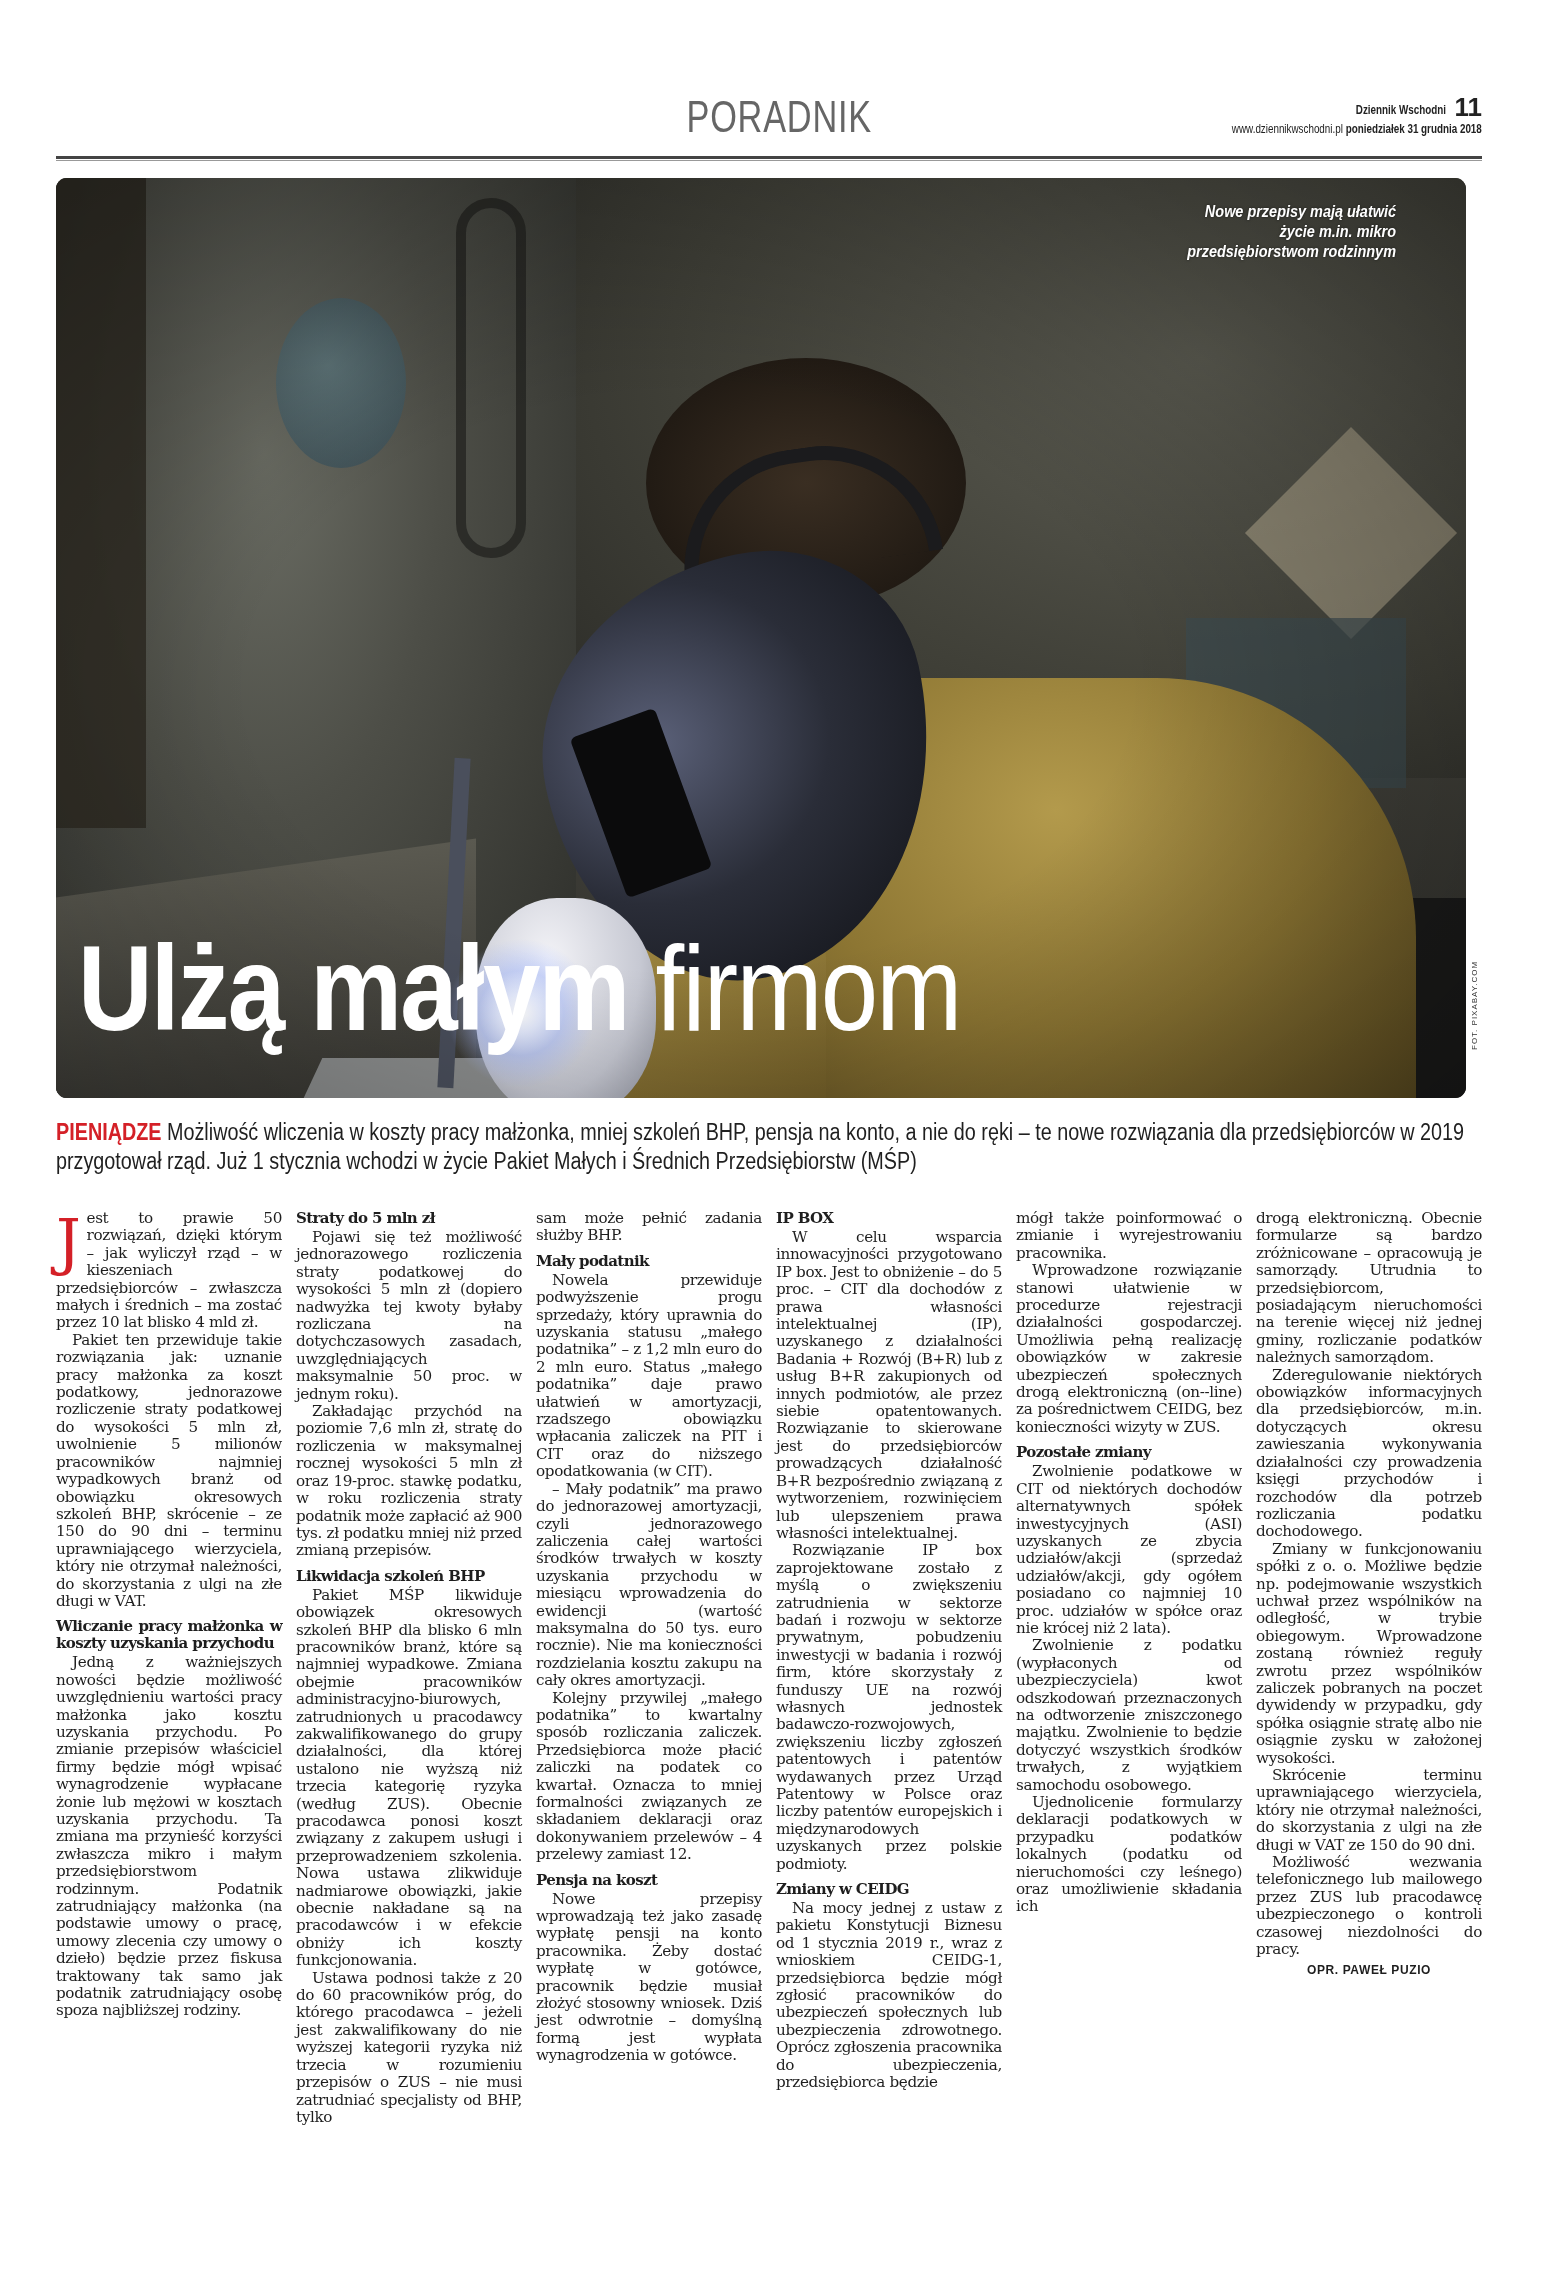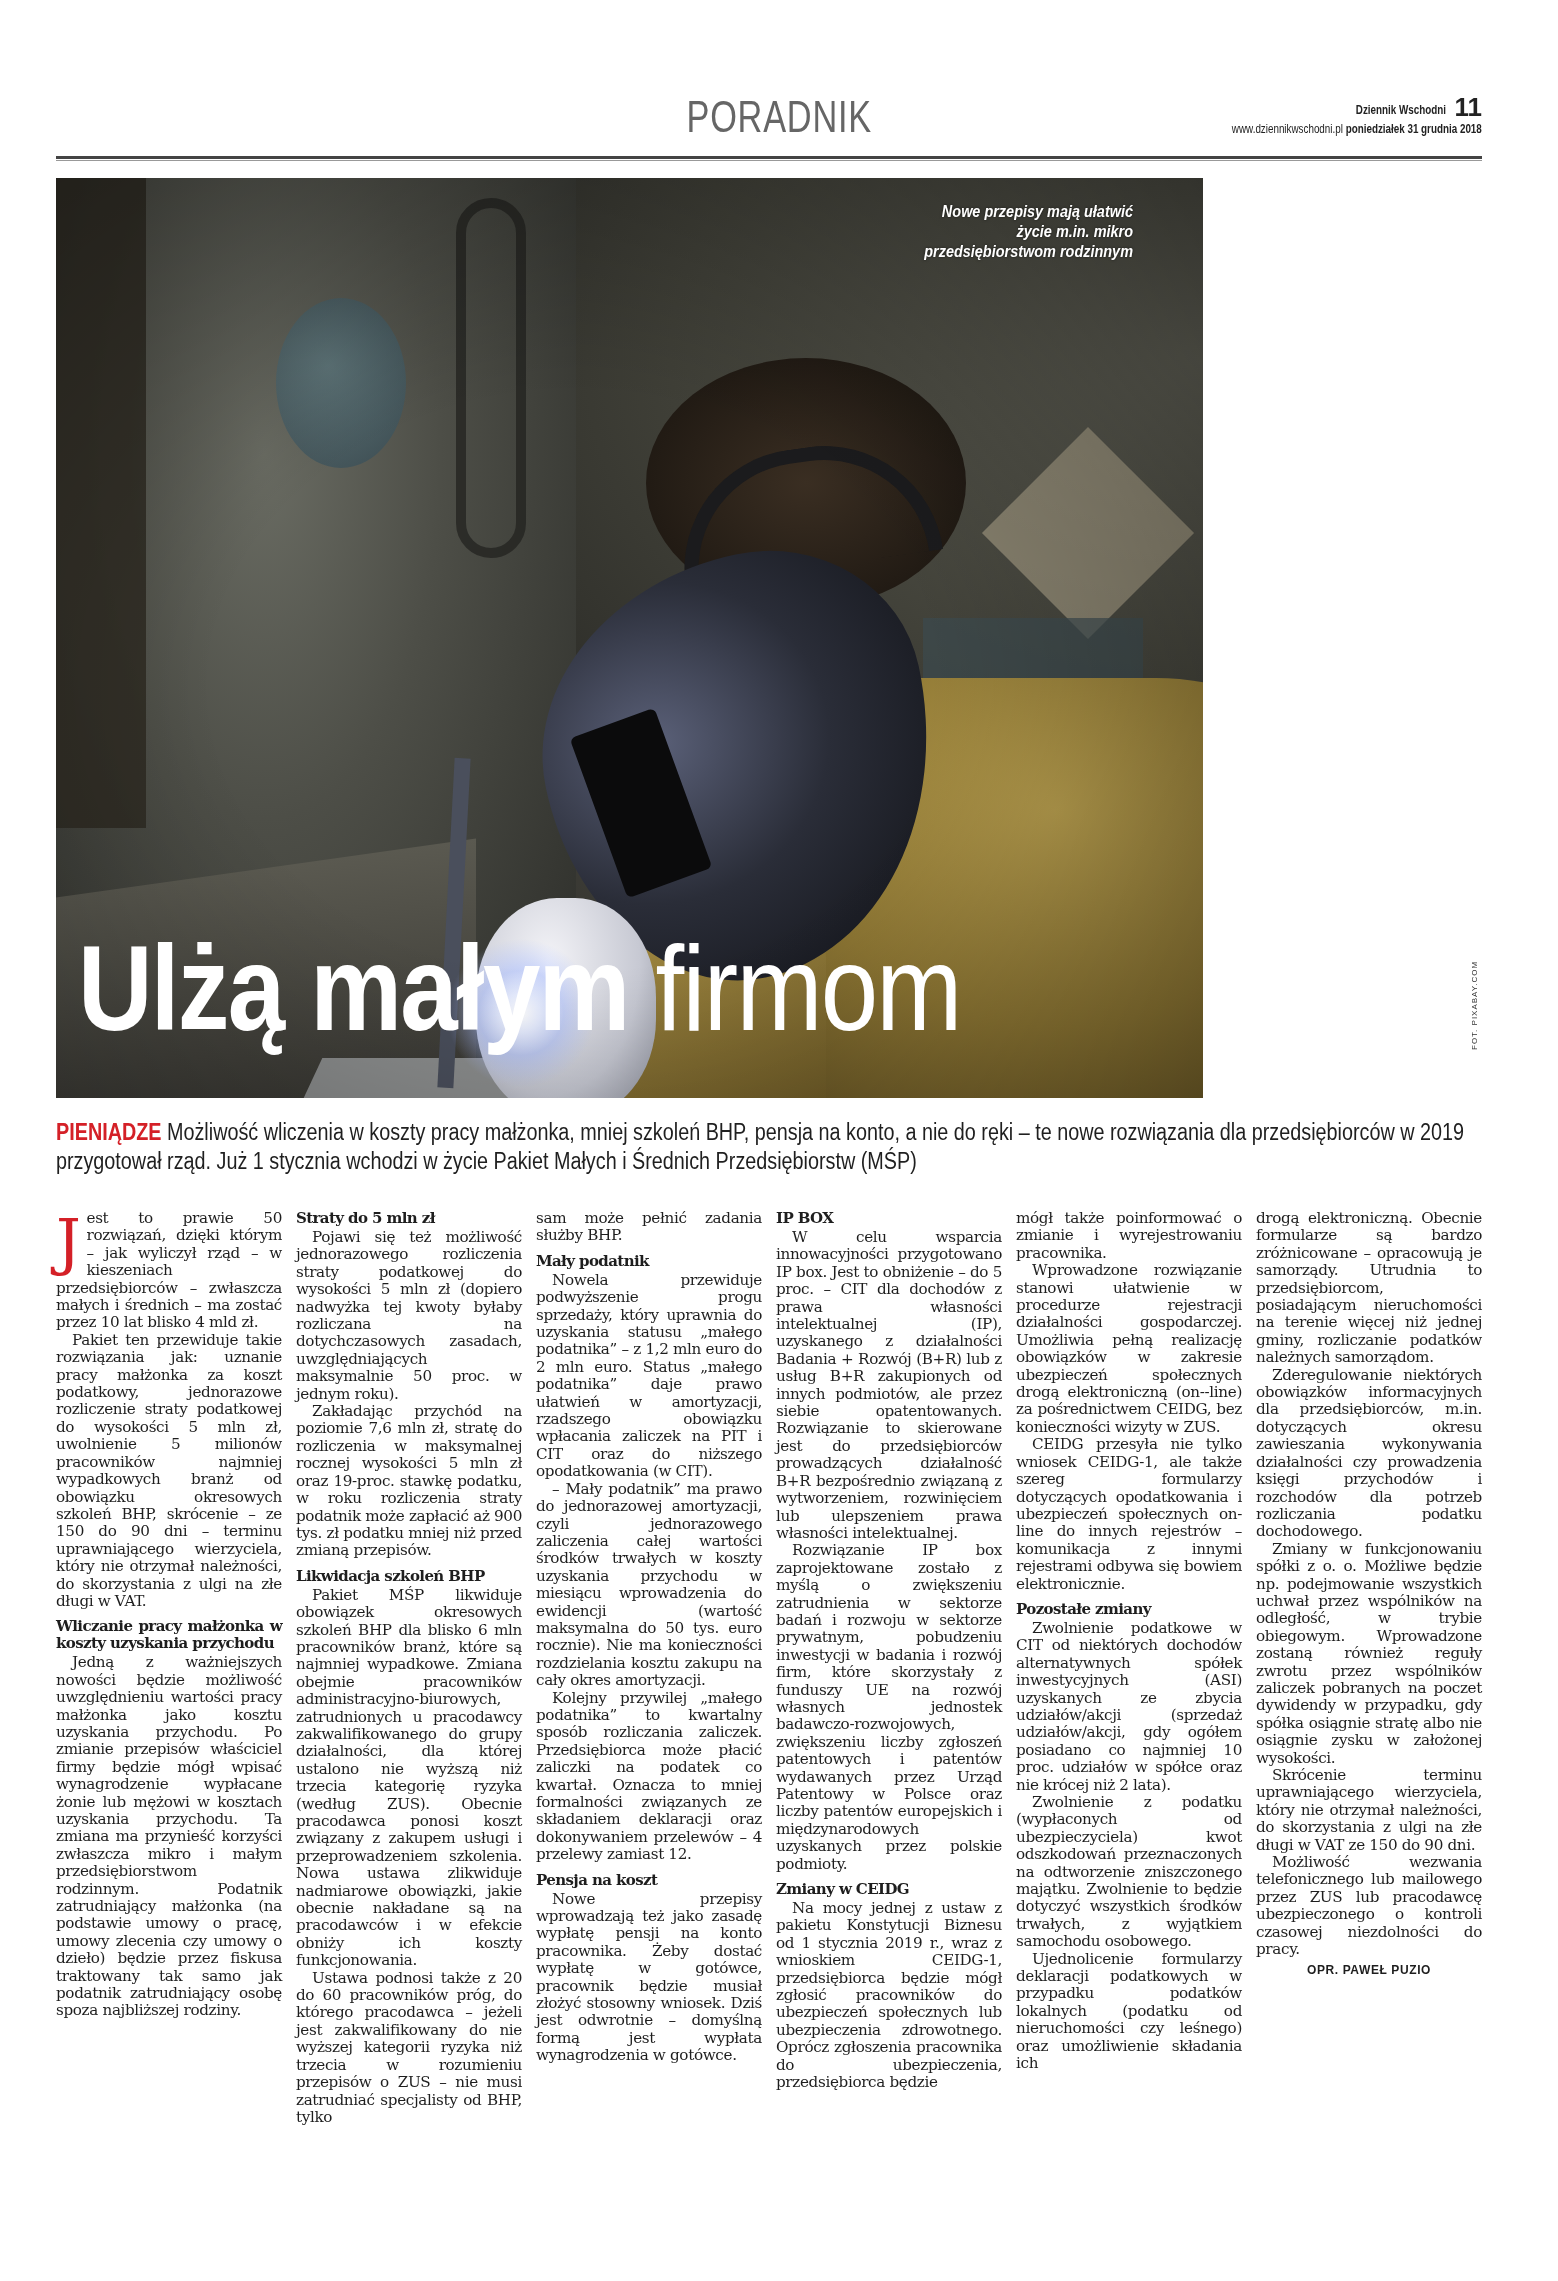--- a/index.html
+++ b/index.html
@@ -15,22 +15,22 @@
   .hdr-meta { position: absolute; right: 76px; top: 96px; text-align: right;
     font-family: Liberation Sans, sans-serif; color: #222; }
   .hdr-paper { font-size: 12px; font-weight: bold; display: inline-block; transform: scaleX(0.82); transform-origin: right; }
   .hdr-pagenum { font-size: 26px; font-weight: bold; line-height: 22px; vertical-align: -2px; margin-left: 4px; }
   .hdr-line2 { font-size: 12px; margin-top: 4px; transform: scaleX(0.82); transform-origin: right; white-space: nowrap; }
   .hdr-line2 b { font-weight: bold; }
   .hdr-rule { position: absolute; left: 56px; width: 1426px; top: 156px; height: 3px; background: #444; }
   .hdr-rule2 { position: absolute; left: 56px; width: 1426px; top: 160px; height: 1px; background: #999; }
 
   
-  .photo { position: absolute; left: 56px; top: 178px; width: 1147px; height: 920px; overflow: hidden;
-    background: linear-gradient(180deg, #3b3a33 0%, #4b4a42 40%, #2f2f2b 100%); }
+  .photo { position: absolute; left: 56px; top: 178px; width: 1410px; height: 920px; overflow: hidden;
+    background: linear-gradient(180deg, #3b3a33 0%, #4b4a42 40%, #2f2f2b 100%); border-radius: 11px; }
   .ph-bg1 { position:absolute; left:0; top:0; width:520px; height:920px;
     background: radial-gradient(ellipse at 40% 30%, #6a6c63 0%, #4d4e47 40%, #2b2c28 100%); }
   .ph-bg2 { position:absolute; left:520px; top:0; width:890px; height:600px;
     background: radial-gradient(ellipse at 70% 30%, #5c5c52 0%, #3f3f37 60%, #2a2a26 100%); }
   .ph-shelf { position:absolute; left:0; top:0; width:90px; height:650px; background:#2e2a22; opacity:.85; }
   .ph-tank { position:absolute; left:220px; top:120px; width:130px; height:170px; border-radius:50%;
     background: radial-gradient(circle at 40% 40%, #5e7d86, #2f4550); opacity:.7; }
   .ph-wheel { position:absolute; left:400px; top:20px; width:70px; height:360px; border-radius:35px;
     border: 10px solid #1f1f1c; opacity:.7; }
   .ph-table { position:absolute; left:0; top:690px; width:420px; height:240px;
@@ -179,21 +179,20 @@
     <h3 class="first">IP BOX</h3>
     <p>W celu wsparcia innowacyjności przygotowano IP box. Jest to obniżenie – do 5 proc. – CIT dla dochodów z prawa własności intelektualnej (IP), uzyskanego z działalności Badania + Rozwój (B+R) lub z usług B+R zakupionych od innych podmiotów, ale przez siebie opatentowanych. Rozwiązanie to skierowane jest do przedsiębiorców prowadzących działalność B+R bezpośrednio związaną z wytworzeniem, rozwinięciem lub ulepszeniem prawa własności intelektualnej.</p>
     <p>Rozwiązanie IP box zaprojektowane zostało z myślą o zwiększeniu zatrudnienia w sektorze badań i rozwoju w sektorze prywatnym, pobudzeniu inwestycji w badania i rozwój firm, które skorzystały z funduszy UE na rozwój własnych jednostek badawczo-rozwojowych, zwiększeniu liczby zgłoszeń patentowych i patentów wydawanych przez Urząd Patentowy w Polsce oraz liczby patentów europejskich i międzynarodowych uzyskanych przez polskie podmioty.</p>
     <h3>Zmiany w CEIDG</h3>
     <p>Na mocy jednej z ustaw z pakietu Konstytucji Biznesu od 1 stycznia 2019 r., wraz z wnioskiem CEIDG-1, przedsiębiorca będzie mógł zgłosić pracowników do ubezpieczeń społecznych lub ubezpieczenia zdrowotnego. Oprócz zgłoszenia pracownika do ubezpieczenia, przedsiębiorca będzie</p>
   </div>
 
   <div class="col" style="left:960px;">
     <p class="noindent">mógł także poinformować o zmianie i wyrejestrowaniu pracownika.</p>
     <p>Wprowadzone rozwiązanie stanowi ułatwienie w procedurze rejestracji działalności gospodarczej. Umożliwia pełną realizację obowiązków w zakresie ubezpieczeń społecznych drogą elektroniczną (on--line) za pośrednictwem CEIDG, bez konieczności wizyty w ZUS.</p>
-    <p>CEIDG przesyła nie tylko wniosek CEIDG-1, ale także szereg formularzy dotyczących opodatkowania i ubezpieczeń społecznych on-line do innych rejestrów – komunikacja z innymi rejestrami odbywa się bowiem elektronicznie.</p>
     <h3>Pozostałe zmiany</h3>
     <p>Zwolnienie podatkowe w CIT od niektórych dochodów alternatywnych spółek inwestycyjnych (ASI) uzyskanych ze zbycia udziałów/akcji (sprzedaż udziałów/akcji, gdy ogółem posiadano co najmniej 10 proc. udziałów w spółce oraz nie krócej niż 2 lata).</p>
     <p>Zwolnienie z podatku (wypłaconych od ubezpieczyciela) kwot odszkodowań przeznaczonych na odtworzenie zniszczonego majątku. Zwolnienie to będzie dotyczyć wszystkich środków trwałych, z wyjątkiem samochodu osobowego.</p>
     <p>Ujednolicenie formularzy deklaracji podatkowych w przypadku podatków lokalnych (podatku od nieruchomości czy leśnego) oraz umożliwienie składania ich</p>
   </div>
 
   <div class="col" style="left:1200px;">
     <p class="noindent">drogą elektroniczną. Obecnie formularze są bardzo zróżnicowane – opracowują je samorządy. Utrudnia to przedsiębiorcom, posiadającym nieruchomości na terenie więcej niż jednej gminy, rozliczanie podatków należnych samorządom.</p>
     <p>Zderegulowanie niektórych obowiązków informacyjnych dla przedsiębiorców, m.in. dotyczących okresu zawieszania wykonywania działalności czy prowadzenia księgi przychodów i rozchodów dla potrzeb rozliczania podatku dochodowego.</p>
     <p>Zmiany w funkcjonowaniu spółki z o. o. Możliwe będzie np. podejmowanie wszystkich uchwał przez wspólników na odległość, w trybie obiegowym. Wprowadzone zostaną również reguły zwrotu przez wspólników zaliczek pobranych na poczet dywidendy w przypadku, gdy spółka osiągnie stratę albo nie osiągnie zysku w założonej wysokości.</p>

